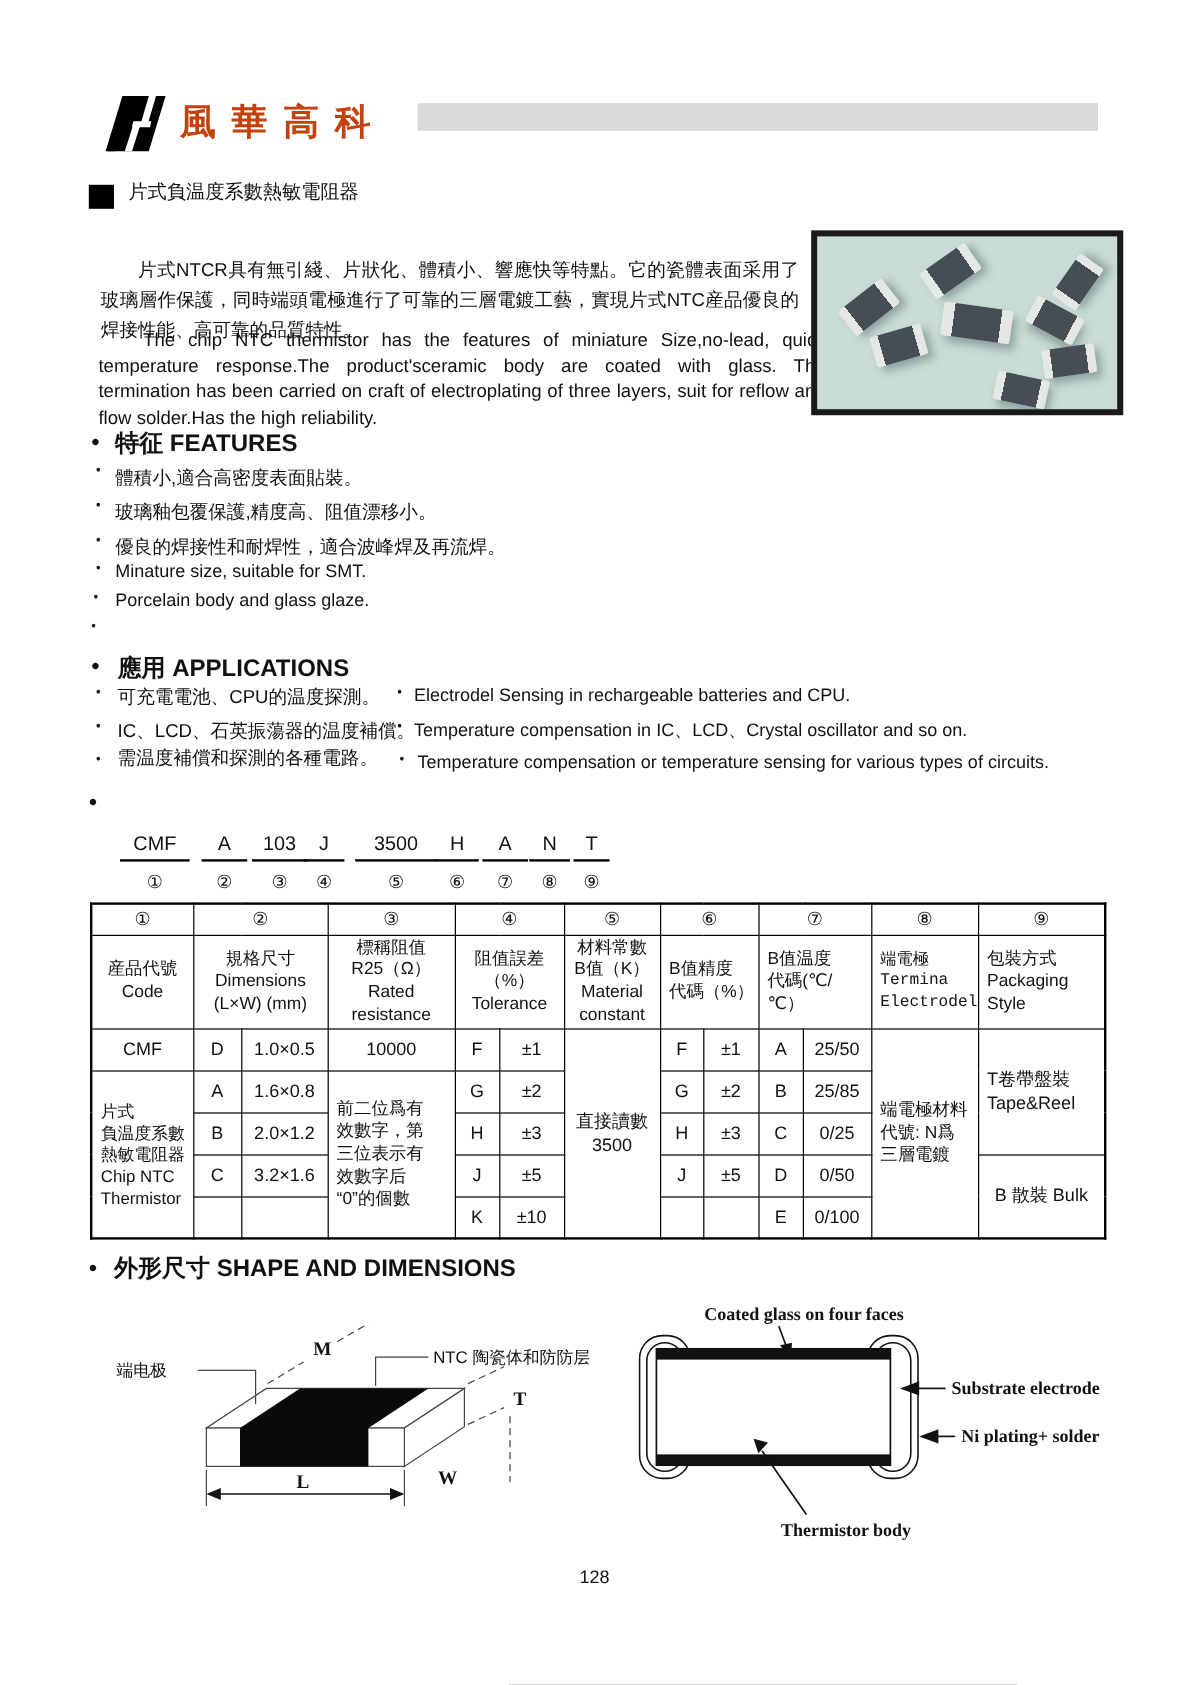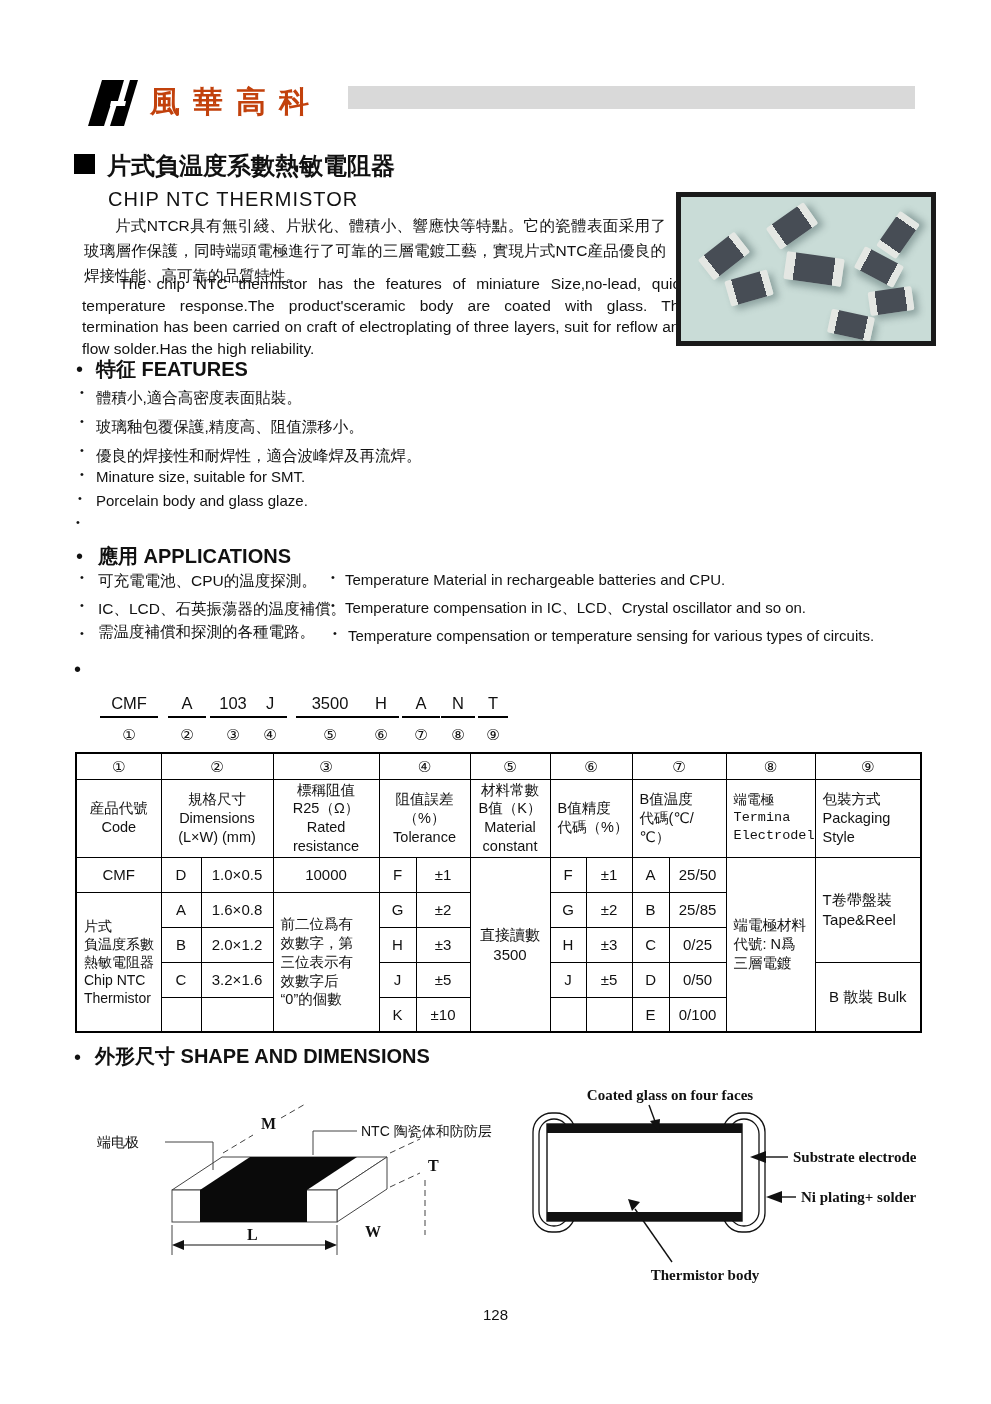--- a/index.html
+++ b/index.html
@@ -11,21 +11,21 @@
     overflow:hidden;
   }
   .abs { position:absolute; }
 
   
   .logo-text { font-size:30px; font-weight:bold; letter-spacing:13px; color:#c2410c; }
   .gray-bar { background:#d9d9d9; }
 
   
   .sq { background:#000; }
-  .h-zh { font-size:24px; font-weight:700; }
+  .h-zh { font-size:16px; font-weight:400; }
   .h-en { font-size:20px; letter-spacing:1px; }
   .sec-head { font-size:20px; font-weight:600; }
   .bullet-big { font-size:20px; }
   .bullet-sm { font-size:11px; }
 
   .para { text-align:justify; font-size:15.5px; line-height:25px; }
   .para-en { text-align:justify; font-size:15.5px; line-height:21.5px; }
 
   .feat-zh { font-size:15.5px; }
   .feat-en { font-size:15px; }
@@ -66,21 +66,20 @@
     <path d="M30 4 L64 4 L50 50 L16 50 Z" fill="#000"></path>
     <path d="M30 50 L36 50 L43 28 L37 28 Z" fill="#fff"></path>
     <path d="M50 4 L56 4 L49 28 L43 28 Z" fill="#fff"></path>
     <path d="M37 25 L52 25 L51 30 L36 30 Z" fill="#fff"></path>
   </svg>
   <div class="abs logo-text" style="left:150px;top:82px;">風華高科</div>
   <div class="abs gray-bar" style="left:348px;top:86px;width:567px;height:23px;"></div>
 
   <div class="abs sq" style="left:74px;top:154px;width:21px;height:20px;"></div>
   <div class="abs h-zh" style="left:107px;top:150px;">片式負温度系數熱敏電阻器</div>
-  <div class="abs h-en" style="left:108px;top:188px;">CHIP NTC THERMISTOR</div>
 
   <div class="abs para" style="left:84px;top:213px;width:582px;text-indent:2em;">片式NTCR具有無引綫、片狀化、體積小、響應快等特點。它的瓷體表面采用了玻璃層作保護，同時端頭電極進行了可靠的三層電鍍工藝，實現片式NTC産品優良的焊接性能、高可靠的品質特性。</div>
   <div class="abs para-en" style="left:82px;top:273px;width:606px;text-indent:2.4em;">The chip NTC thermistor has the features of miniature Size,no-lead, quick temperature response.The product'sceramic body are coated with glass. The termination has been carried on craft of electroplating of three layers, suit for reflow and flow solder.Has the high reliability.</div>
 
   <div class="abs photo" style="left:676px;top:192px;width:260px;height:154px;">
     <div class="chip" style="left:88px;top:16px;width:46px;height:26px;transform:rotate(-35deg);"></div>
     <div class="chip" style="left:104px;top:58px;width:58px;height:28px;transform:rotate(8deg);"></div>
     <div class="chip" style="left:20px;top:46px;width:46px;height:26px;transform:rotate(-38deg);"></div>
     <div class="chip" style="left:46px;top:78px;width:44px;height:26px;transform:rotate(-16deg);"></div>
     <div class="chip" style="left:196px;top:26px;width:42px;height:24px;transform:rotate(-55deg);"></div>
@@ -104,21 +103,21 @@
   <span class="abs bullet-sm" style="left:78px;top:492px;">•</span>
   <div class="abs feat-en" style="left:96px;top:492px;">Porcelain body and glass glaze.</div>
   <span class="abs bullet-sm" style="left:76px;top:516px;">•</span>
 
   <span class="abs bullet-big" style="left:76px;top:545px;">•</span>
   <div class="abs sec-head" style="left:98px;top:543px;">應用 APPLICATIONS</div>
 
   <span class="abs bullet-sm" style="left:80px;top:571px;">•</span>
   <div class="abs feat-zh" style="left:98px;top:571px;">可充電電池、CPU的温度探測。</div>
   <span class="abs bullet-sm" style="left:331px;top:571px;">•</span>
-  <div class="abs feat-en" style="left:345px;top:571px;">Temperature Material in rechargeable batteries and CPU.</div>
+  <div class="abs feat-en" style="left:345px;top:571px;">Electrodel Sensing in rechargeable batteries and CPU.</div>
 
   <span class="abs bullet-sm" style="left:80px;top:599px;">•</span>
   <div class="abs feat-zh" style="left:98px;top:599px;">IC、LCD、石英振蕩器的温度補償。</div>
   <span class="abs bullet-sm" style="left:331px;top:599px;">•</span>
   <div class="abs feat-en" style="left:345px;top:599px;">Temperature compensation in IC、LCD、Crystal oscillator and so on.</div>
 
   <span class="abs bullet-sm" style="left:80px;top:627px;">•</span>
   <div class="abs feat-zh" style="left:98px;top:622px;text-align:right;">需温度補償和探測的各種電路。</div>
   <span class="abs bullet-sm" style="left:333px;top:627px;">•</span>
   <div class="abs feat-en" style="left:348px;top:627px;">Temperature compensation or temperature sensing for various types of circuits.</div>

